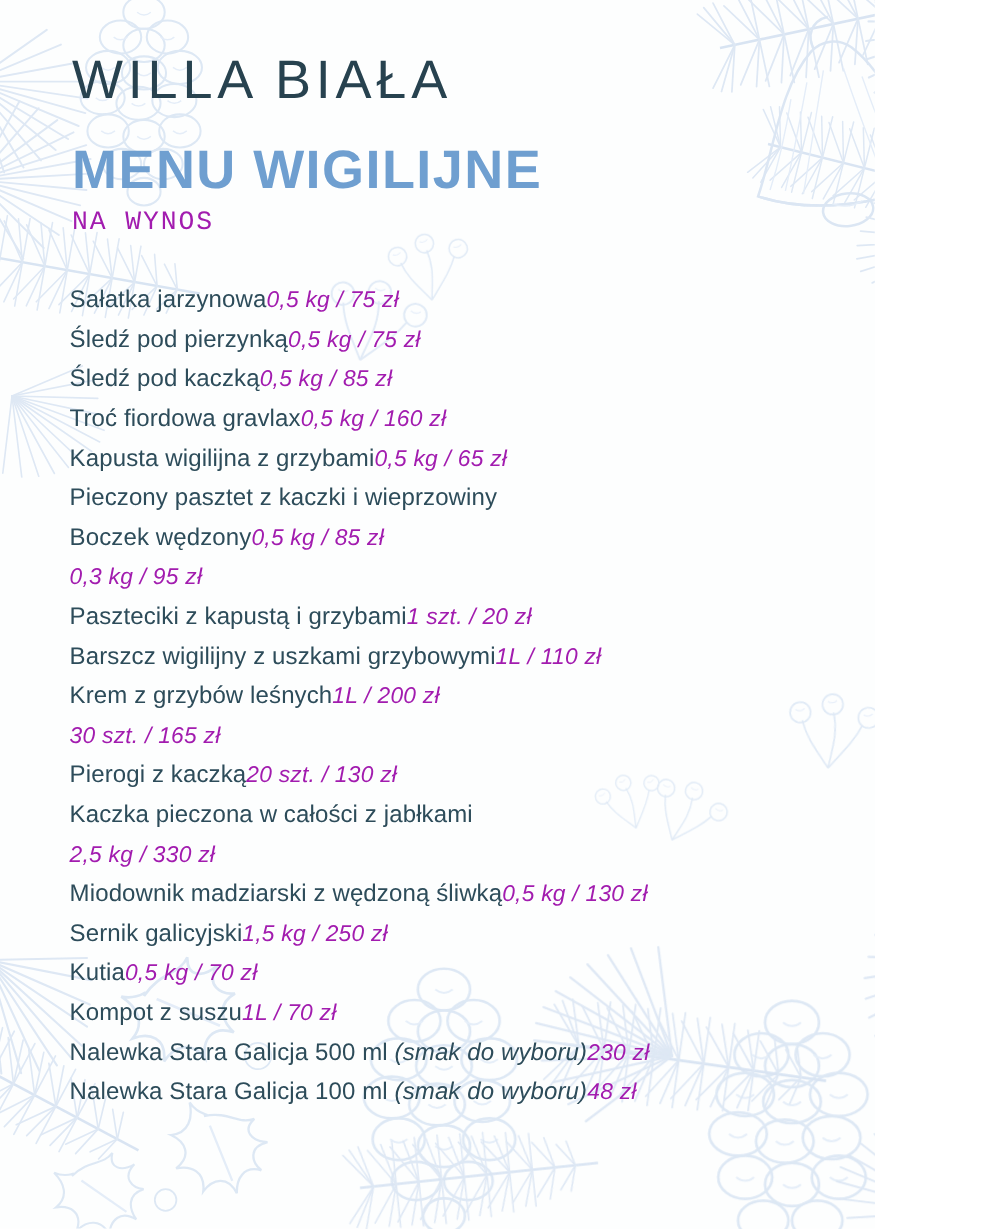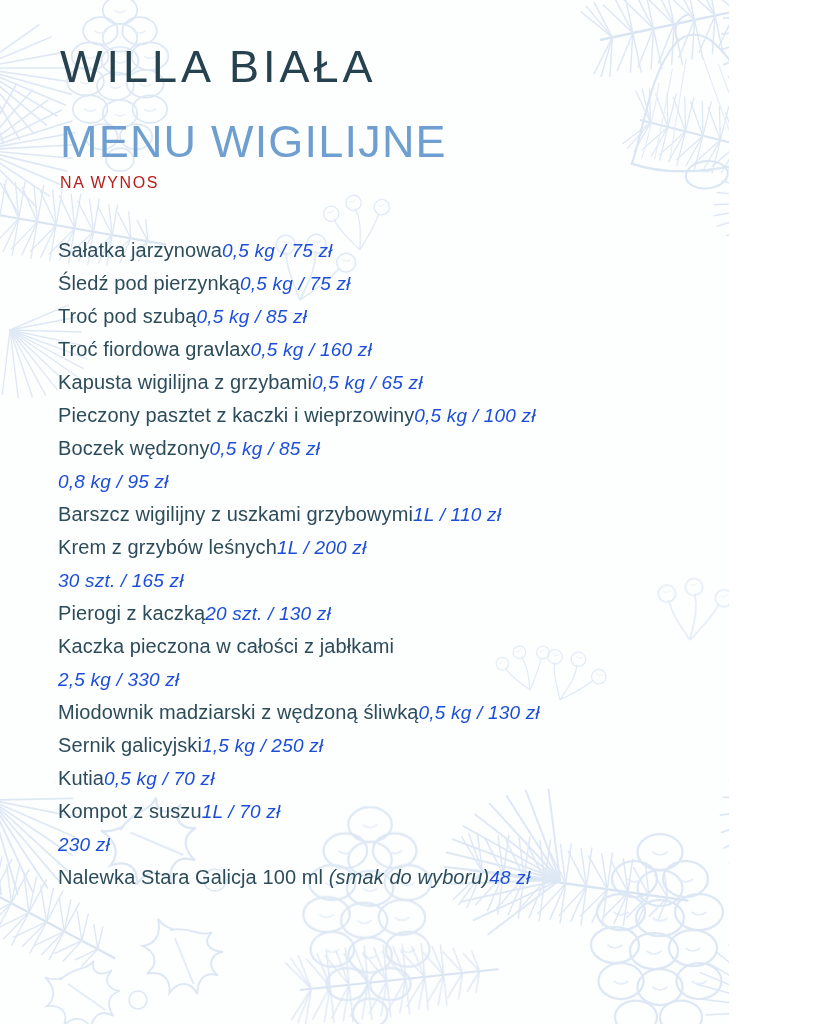--- a/index.html
+++ b/index.html
@@ -54,34 +54,35 @@
     color: #27424f;
     font-weight: 400;
     line-height: 1.0;
     white-space: nowrap;
   }
 
   .title-sub {
     font-size: 45px;
     letter-spacing: 1.2px;
     color: #6f9fd0;
-    font-weight: 400;
+    font-weight: 700;
     line-height: 1.0;
     margin-top: 30px;
     white-space: nowrap;
   }
 
   .title-sub2 {
-    font-size: 16px;
+    font-size: 22px;
     letter-spacing: 1.6px;
-    color: #b91c1c;
+    color: #a21caf;
     font-weight: 400;
     line-height: 1.0;
     margin-top: 11px;
     white-space: nowrap;
+    font-family: Liberation Mono, monospace;
   }
 
   #menu-list {
     position: absolute;
     left: 58px;
     top: 234px;
     width: 714px;
   }
 
   .menu-row {
@@ -99,21 +100,21 @@
     letter-spacing: 0.1px;
     white-space: nowrap;
   }
 
   .item-name .note {
     font-style: italic;
   }
 
   .item-price {
     font-size: 19px;
-    color: #1d4ed8;
+    color: #a21caf;
     font-style: italic;
     font-weight: 400;
     letter-spacing: 0.2px;
     white-space: nowrap;
     text-align: right;
     flex: 0 0 auto;
   }
 
   .item-price.empty { visibility: hidden; }
 </style>
@@ -345,41 +346,44 @@
     <div id="menu-list">
         <div class="menu-row">
           <div class="item-name">Sałatka jarzynowa</div>
           <div class="item-price">0,5 kg / 75 zł</div>
         </div>
         <div class="menu-row">
           <div class="item-name">Śledź pod pierzynką</div>
           <div class="item-price">0,5 kg / 75 zł</div>
         </div>
         <div class="menu-row">
-          <div class="item-name">Troć pod szubą</div>
+          <div class="item-name">Śledź pod kaczką</div>
           <div class="item-price">0,5 kg / 85 zł</div>
         </div>
         <div class="menu-row">
           <div class="item-name">Troć fiordowa gravlax</div>
           <div class="item-price">0,5 kg / 160 zł</div>
         </div>
         <div class="menu-row">
           <div class="item-name">Kapusta wigilijna z grzybami</div>
           <div class="item-price">0,5 kg / 65 zł</div>
         </div>
         <div class="menu-row">
           <div class="item-name">Pieczony pasztet z kaczki i wieprzowiny</div>
-          <div class="item-price">0,5 kg / 100 zł</div>
         </div>
         <div class="menu-row">
           <div class="item-name">Boczek wędzony</div>
           <div class="item-price">0,5 kg / 85 zł</div>
         </div>
         <div class="menu-row">
-          <div class="item-price">0,8 kg / 95 zł</div>
+          <div class="item-price">0,3 kg / 95 zł</div>
+        </div>
+        <div class="menu-row">
+          <div class="item-name">Paszteciki z kapustą i grzybami</div>
+          <div class="item-price">1 szt. / 20 zł</div>
         </div>
         <div class="menu-row">
           <div class="item-name">Barszcz wigilijny z uszkami grzybowymi</div>
           <div class="item-price">1L / 110 zł</div>
         </div>
         <div class="menu-row">
           <div class="item-name">Krem z grzybów leśnych</div>
           <div class="item-price">1L / 200 zł</div>
         </div>
         <div class="menu-row">
@@ -406,20 +410,21 @@
         </div>
         <div class="menu-row">
           <div class="item-name">Kutia</div>
           <div class="item-price">0,5 kg / 70 zł</div>
         </div>
         <div class="menu-row">
           <div class="item-name">Kompot z suszu</div>
           <div class="item-price">1L / 70 zł</div>
         </div>
         <div class="menu-row">
+          <div class="item-name"><span>Nalewka Stara Galicja 500 ml </span><span class="note">(smak do wyboru)</span></div>
           <div class="item-price">230 zł</div>
         </div>
         <div class="menu-row">
           <div class="item-name"><span>Nalewka Stara Galicja 100 ml </span><span class="note">(smak do wyboru)</span></div>
           <div class="item-price">48 zł</div>
         </div>
       </div>
 
   </div>
 </div>

